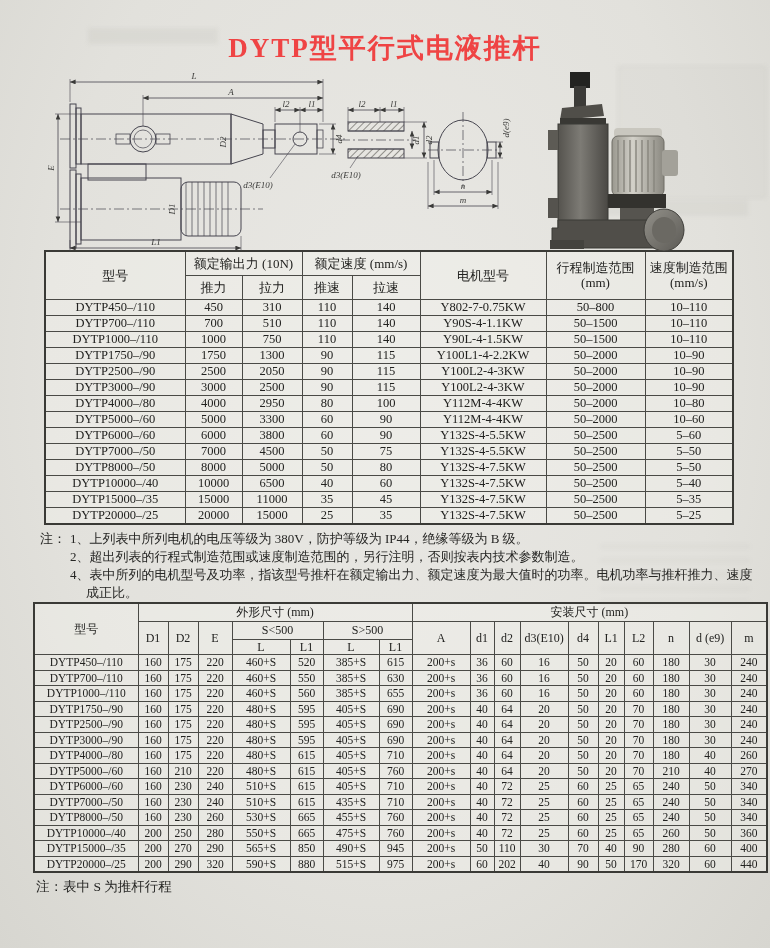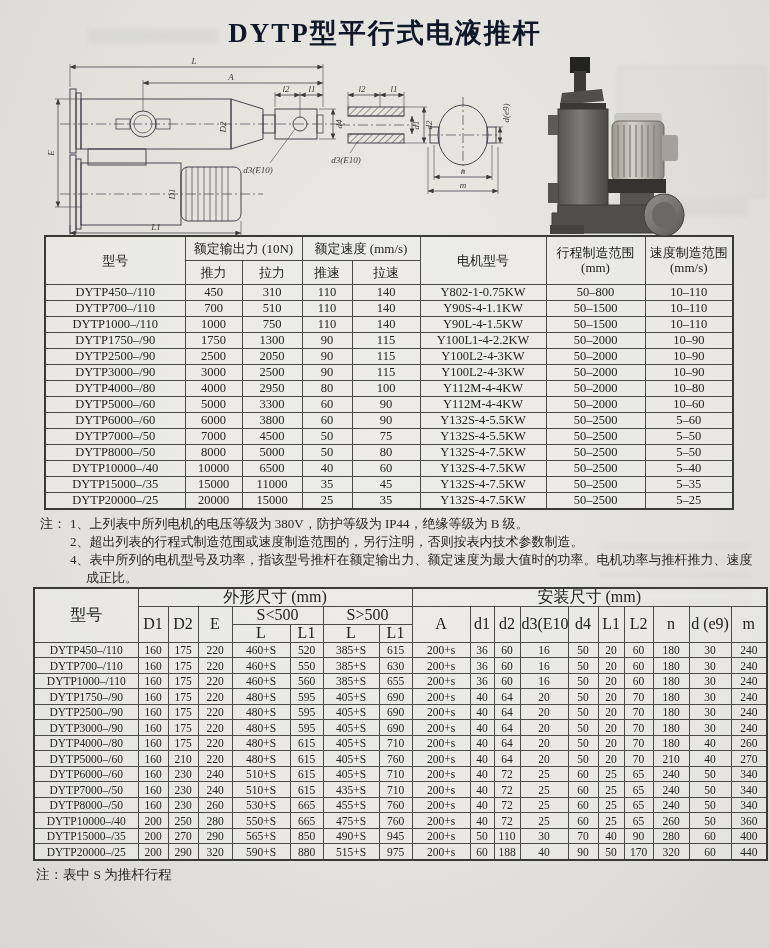--- a/index.html
+++ b/index.html
@@ -12,22 +12,22 @@
   .page{position:relative;width:770px;height:948px;}
 
   
   .artifact{position:absolute;filter:blur(2px);opacity:.5;pointer-events:none;}
   .a1{left:88px;top:28px;width:130px;height:16px;background:rgba(150,148,140,.22);}
   .a2{left:618px;top:66px;width:146px;height:130px;border:1px solid rgba(120,118,110,.25);background:rgba(160,158,150,.10);}
   .a3{left:600px;top:545px;width:150px;height:60px;background:repeating-linear-gradient(180deg,rgba(140,138,130,.18) 0 3px,transparent 3px 14px);}
   .a4{left:598px;top:200px;width:150px;height:16px;background:rgba(150,148,140,.20);}
 
   .title{
-    margin:0;padding-top:15px;text-align:center;
-    font-size:27px;font-weight:bold;letter-spacing:2px;color:#0f172a;
+    margin:0;padding-top:30px;text-align:center;
+    font-size:27px;font-weight:bold;letter-spacing:2px;color:#ef4444;
   }
 
   .figure-row{position:relative;height:180px;margin-top:4px;}
   .drawing{position:absolute;left:48px;top:0;}
   .photo{position:absolute;left:522px;top:0;}
   svg text{font-family:"Liberation Serif","DejaVu Serif",serif;}
   .dimtxt{font-size:9px;font-style:italic;fill:#3a3a38;}
 
   .sec-heading{
     margin:4px 0 4px 42px;font-size:15px;font-weight:bold;color:#1c1c1a;letter-spacing:.5px;
@@ -36,21 +36,21 @@
 
   table{border-collapse:collapse;table-layout:fixed;background:rgba(246,245,241,.35);}
   th,td{
     border:1px solid #4a4a46;text-align:center;vertical-align:middle;
     padding:0 1px;white-space:nowrap;overflow:hidden;font-weight:normal;line-height:1.05;
   }
   .t1{width:688px;margin-left:44px;font-size:12.5px;border:2px solid #3a3a36;}
   .t1 thead th{height:23px;font-size:13px;}
   .t1 tbody td{height:15px;}
   .t2{width:733px;margin-left:33px;font-size:11.5px;border:2px solid #3a3a36;}
-  .t2 thead th{height:17px;font-size:16px;text-align:center;}
+  .t2 thead th{height:17px;font-size:12px;text-align:center;}
   .t2 thead tr.sub th{height:14px;}
   .t2 tbody td{height:14.5px;}
   .hdr2line span{display:block;line-height:1.15;}
 
   .notes{position:relative;margin:5px 0 0 40px;width:690px;font-size:13px;line-height:18px;color:#262624;padding-left:30px;}
   .note-prefix{position:absolute;left:0;top:0;}
   .note-item{padding-left:16px;text-indent:-16px;}
 
   .final-note{margin:5px 0 0 36px;font-size:13.5px;color:#262624;}
 </style>
@@ -267,21 +267,21 @@
         <th>拉速</th>
       </tr>
     </thead>
     <tbody>
         <tr>
           <td>DYTP450–/110</td>
           <td>450</td>
           <td>310</td>
           <td>110</td>
           <td>140</td>
-          <td>Y802-1-0.75KW</td>
+          <td>Y802-7-0.75KW</td>
           <td>50–800</td>
           <td>10–110</td>
         </tr>
         <tr>
           <td>DYTP700–/110</td>
           <td>700</td>
           <td>510</td>
           <td>110</td>
           <td>140</td>
           <td>Y90S-4-1.1KW</td>
@@ -735,21 +735,21 @@
           <td>DYTP20000–/25</td>
           <td>200</td>
           <td>290</td>
           <td>320</td>
           <td>590+S</td>
           <td>880</td>
           <td>515+S</td>
           <td>975</td>
           <td>200+s</td>
           <td>60</td>
-          <td>188</td>
+          <td>202</td>
           <td>40</td>
           <td>90</td>
           <td>50</td>
           <td>170</td>
           <td>320</td>
           <td>60</td>
           <td>440</td>
         </tr>
       </tbody>
   </table>

